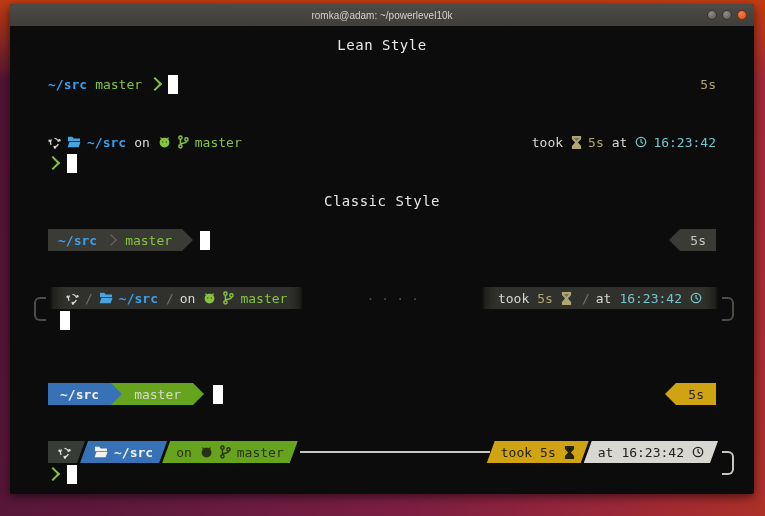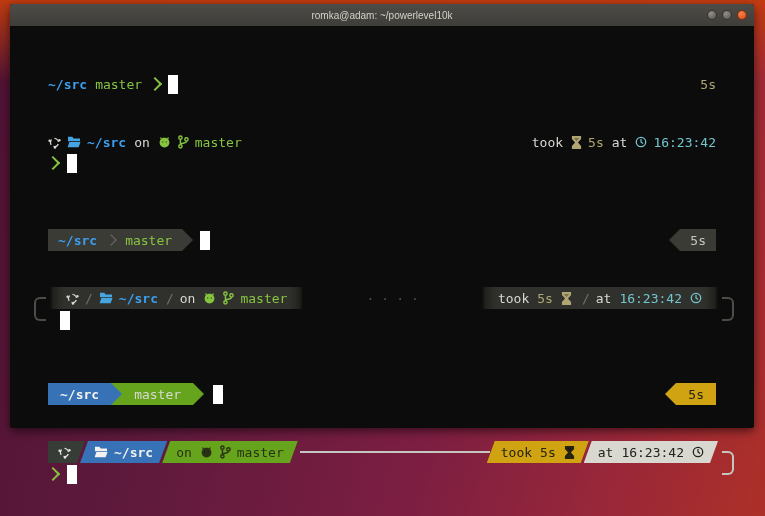--- a/index.html
+++ b/index.html
@@ -3,21 +3,21 @@
 <meta charset="utf-8">
 <style>
   html,body{margin:0;padding:0;}
   body{
     width:765px;height:516px;overflow:hidden;position:relative;
     font-family:"DejaVu Sans Mono",monospace;
     background-image:
       linear-gradient(to bottom, rgba(196,61,14,.95) 0%, rgba(196,61,14,0) 16%),
       linear-gradient(105deg,#4f1233 0%,#5f1a3c 30%,#7c1e42 60%,#992739 82%,#ad3028 100%);
   }
-  .window{position:absolute;left:10px;top:4px;width:744px;height:424px;
+  .window{position:absolute;left:10px;top:4px;width:744px;height:490px;
     border-radius:3px;box-shadow:0 3px 10px rgba(0,0,0,.55);background:#0c0c0c;}
   .titlebar{height:22px;background:linear-gradient(#4d4c47,#3e3d39);
     border-bottom:1px solid #292824;border-radius:3px 3px 0 0;
     display:flex;align-items:center;justify-content:center;position:relative;}
   .titlebar .title{font-family:"Liberation Sans",sans-serif;font-size:10px;color:#d5d1c8;}
   .win-buttons{position:absolute;right:7px;top:0;bottom:0;display:flex;align-items:center;gap:5px;}
   .win-btn{width:10px;height:10px;border-radius:50%;box-sizing:border-box;}
   .win-btn.gray{background:radial-gradient(circle at 35% 30%,#938e86,#57534d);border:1px solid #35332e;}
   .win-btn.close{background:radial-gradient(circle at 35% 30%,#f5824f,#d64a12);border:1px solid #7e2a0a;}
 
@@ -89,20 +89,23 @@
     <span class="title">romka@adam: ~/powerlevel10k</span>
     <div class="win-buttons">
       <span class="win-btn gray"></span>
       <span class="win-btn gray"></span>
       <span class="win-btn close"></span>
     </div>
   </div>
 
   <div class="terminal">
 
+    <div class="row center" style="top:8px">
+      <span class="heading">Lean Style</span>
+    </div>
 
     <div class="row" style="top:47px">
       <span class="tok blue b">~/src</span>
       <span class="tok green">master</span>
       <span class="chev big green" style="margin-right:8px"></span>
       <span class="cursor"></span>
       <span class="spacer"></span>
       <span class="olive">5s</span>
     </div>
 
@@ -146,20 +149,23 @@
     <circle cx="7" cy="7" r="5.5" fill="none" stroke="currentColor" stroke-width="1.5"></circle>
     <path d="M7 3.6V7l2.4 1.7" fill="none" stroke="currentColor" stroke-width="1.4"></path>
   </svg></span>
       <span class="cyan">16:23:42</span>
     </div>
     <div class="row" style="top:126px">
       <span class="chev big green" style="margin-right:9px"></span>
       <span class="cursor"></span>
     </div>
 
+    <div class="row center" style="top:164px">
+      <span class="heading">Classic Style</span>
+    </div>
 
     <div class="row" style="top:203px">
       <span class="seg">
         <span class="blue b">~/src</span>
         <span class="chev thin"></span>
         <span class="green">master</span>
       </span>
       <span class="tri-r"></span>
       <span class="cursor" style="margin-left:7px"></span>
       <span class="spacer"></span>

